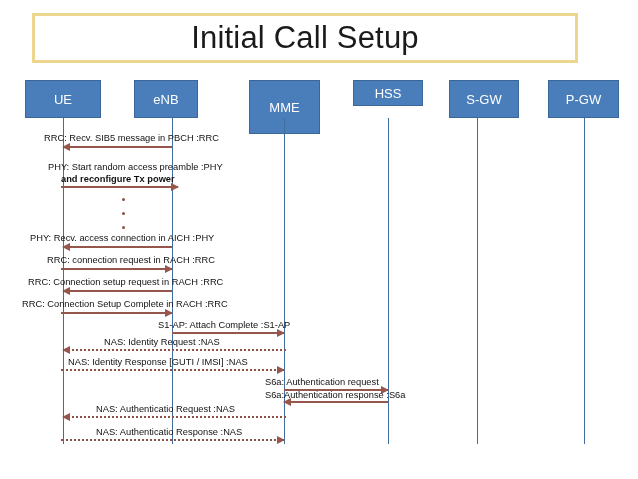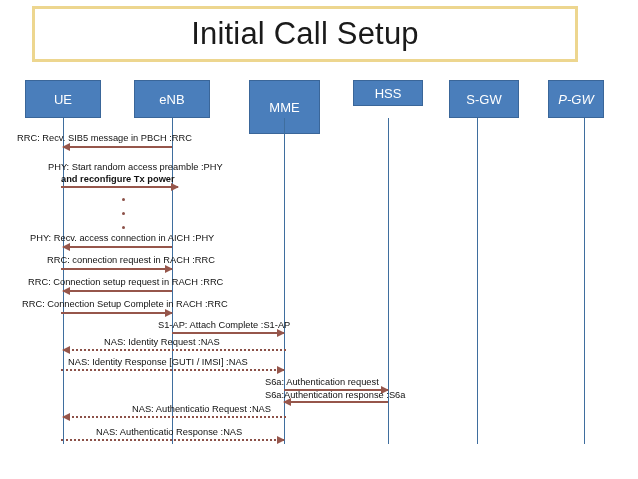--- a/index.html
+++ b/index.html
@@ -14,23 +14,23 @@
     position: relative;
     width: 638px;
     height: 479px;
     background: #ffffff;
     overflow: hidden;
   }
   
   #title-box {
     position: absolute;
     left: 32px;
-    top: 6px;
+    top: 13px;
     width: 546px;
-    height: 56px;
+    height: 50px;
     border: 3px solid #EDD68F;
     background: #ffffff;
     box-sizing: border-box;
   }
   #title-text {
     position: absolute;
     left: 0;
     top: 0;
     width: 100%;
     height: 100%;
@@ -108,43 +108,43 @@
 
   <div id="title-box">
     <div id="title-text">Initial Call Setup</div>
   </div>
 
   <div id="nodes-layer">
       <div class="node-box" style="left: 25px; top: 80px; width: 76px; height: 38px;">
         <span>UE</span>
       </div>
       <div class="lifeline" style="left: 63px; top: 118px; height: 326px;"></div>
-      <div class="node-box" style="left: 134px; top: 80px; width: 76px; height: 38px;">
+      <div class="node-box" style="left: 134px; top: 80px; width: 64px; height: 38px;">
         <span>eNB</span>
       </div>
       <div class="lifeline" style="left: 172px; top: 118px; height: 326px;"></div>
       <div class="node-box" style="left: 249px; top: 80px; width: 71px; height: 54px;">
         <span>MME</span>
       </div>
       <div class="lifeline" style="left: 284px; top: 118px; height: 326px;"></div>
       <div class="node-box" style="left: 353px; top: 80px; width: 70px; height: 26px;">
         <span>HSS</span>
       </div>
       <div class="lifeline" style="left: 388px; top: 118px; height: 326px;"></div>
       <div class="node-box" style="left: 449px; top: 80px; width: 70px; height: 38px;">
         <span>S-GW</span>
       </div>
       <div class="lifeline" style="left: 477px; top: 118px; height: 326px;"></div>
-      <div class="node-box" style="left: 548px; top: 80px; width: 56px; height: 38px; font-style: italic;">
+      <div class="node-box" style="left: 548px; top: 80px; width: 71px; height: 38px;">
         <span>P-GW</span>
       </div>
       <div class="lifeline" style="left: 584px; top: 118px; height: 326px;"></div>
     </div>
   <div id="messages-layer">
-      <div class="msg-label" style="left: 17px; top: 133px; text-align: right;">RRC:  Recv. SIB5 message in  PBCH :RRC</div>
+      <div class="msg-label" style="left: 44px; top: 133px; text-align: right;">RRC:  Recv. SIB5 message in  PBCH :RRC</div>
       <div class="arrow-line" style="left: 63px; top: 146px; width: 109px;"></div>
       <div class="arrow-head left" style="top: 143px; left: 62px;"></div>
       <div class="msg-label" style="left: 48px; top: 162px;">PHY:  Start random access preamble :PHY</div>
       <div class="msg-label" style="left: 61px; top: 174px; font-weight: bold;">and reconfigure Tx power</div>
       <div class="arrow-line" style="left: 61px; top: 186px; width: 117px;"></div>
       <div class="arrow-head right" style="top: 183px; left: 171px;"></div>
       <div class="msg-label" style="left: 30px; top: 233px;">PHY: Recv. access connection in AICH :PHY</div>
       <div class="arrow-line" style="left: 63px; top: 246px; width: 109px;"></div>
       <div class="arrow-head left" style="top: 243px; left: 62px;"></div>
       <div class="msg-label" style="left: 28px; top: 255px; padding-left: 19px;">RRC:  connection request in RACH :RRC</div>
@@ -165,21 +165,21 @@
       <div class="msg-label" style="left: 68px; top: 357px;">NAS: Identity Response  [GUTI / IMSI] :NAS</div>
       <div class="arrow-line dotted" style="left: 61px; top: 369px; width: 223px;"></div>
       <div class="arrow-head right" style="top: 366px; left: 277px;"></div>
       <div class="msg-label" style="left: 265px; top: 377px;">S6a:  Authentication  request</div>
       <div class="arrow-line" style="left: 284px; top: 389px; width: 104px;"></div>
       <div class="arrow-head right" style="top: 386px; left: 381px;"></div>
       <div class="msg-label" style="left: 265px; top: 390px;">S6a:</div>
       <div class="msg-label" style="left: 284px; top: 390px;">Authentication  response :S6a</div>
       <div class="arrow-line" style="left: 284px; top: 401px; width: 104px;"></div>
       <div class="arrow-head left" style="top: 398px; left: 283px;"></div>
-      <div class="msg-label" style="left: 96px; top: 404px; margin-left: 36px;">NAS: Authenticatio Request :NAS</div>
+      <div class="msg-label" style="left: 96px; top: 404px;">NAS: Authenticatio Request :NAS</div>
       <div class="arrow-line dotted" style="left: 63px; top: 416px; width: 223px;"></div>
       <div class="arrow-head left" style="top: 413px; left: 62px;"></div>
       <div class="msg-label" style="left: 96px; top: 427px;">NAS: Authenticatio Response :NAS</div>
       <div class="arrow-line dotted" style="left: 61px; top: 439px; width: 223px;"></div>
       <div class="arrow-head right" style="top: 436px; left: 277px;"></div>
     </div>
   <div id="ellipsis-layer">
       <div class="ellipsis-dot" style="left: 122px; top: 198px;"></div>
       <div class="ellipsis-dot" style="left: 122px; top: 212px;"></div>
       <div class="ellipsis-dot" style="left: 122px; top: 226px;"></div>

